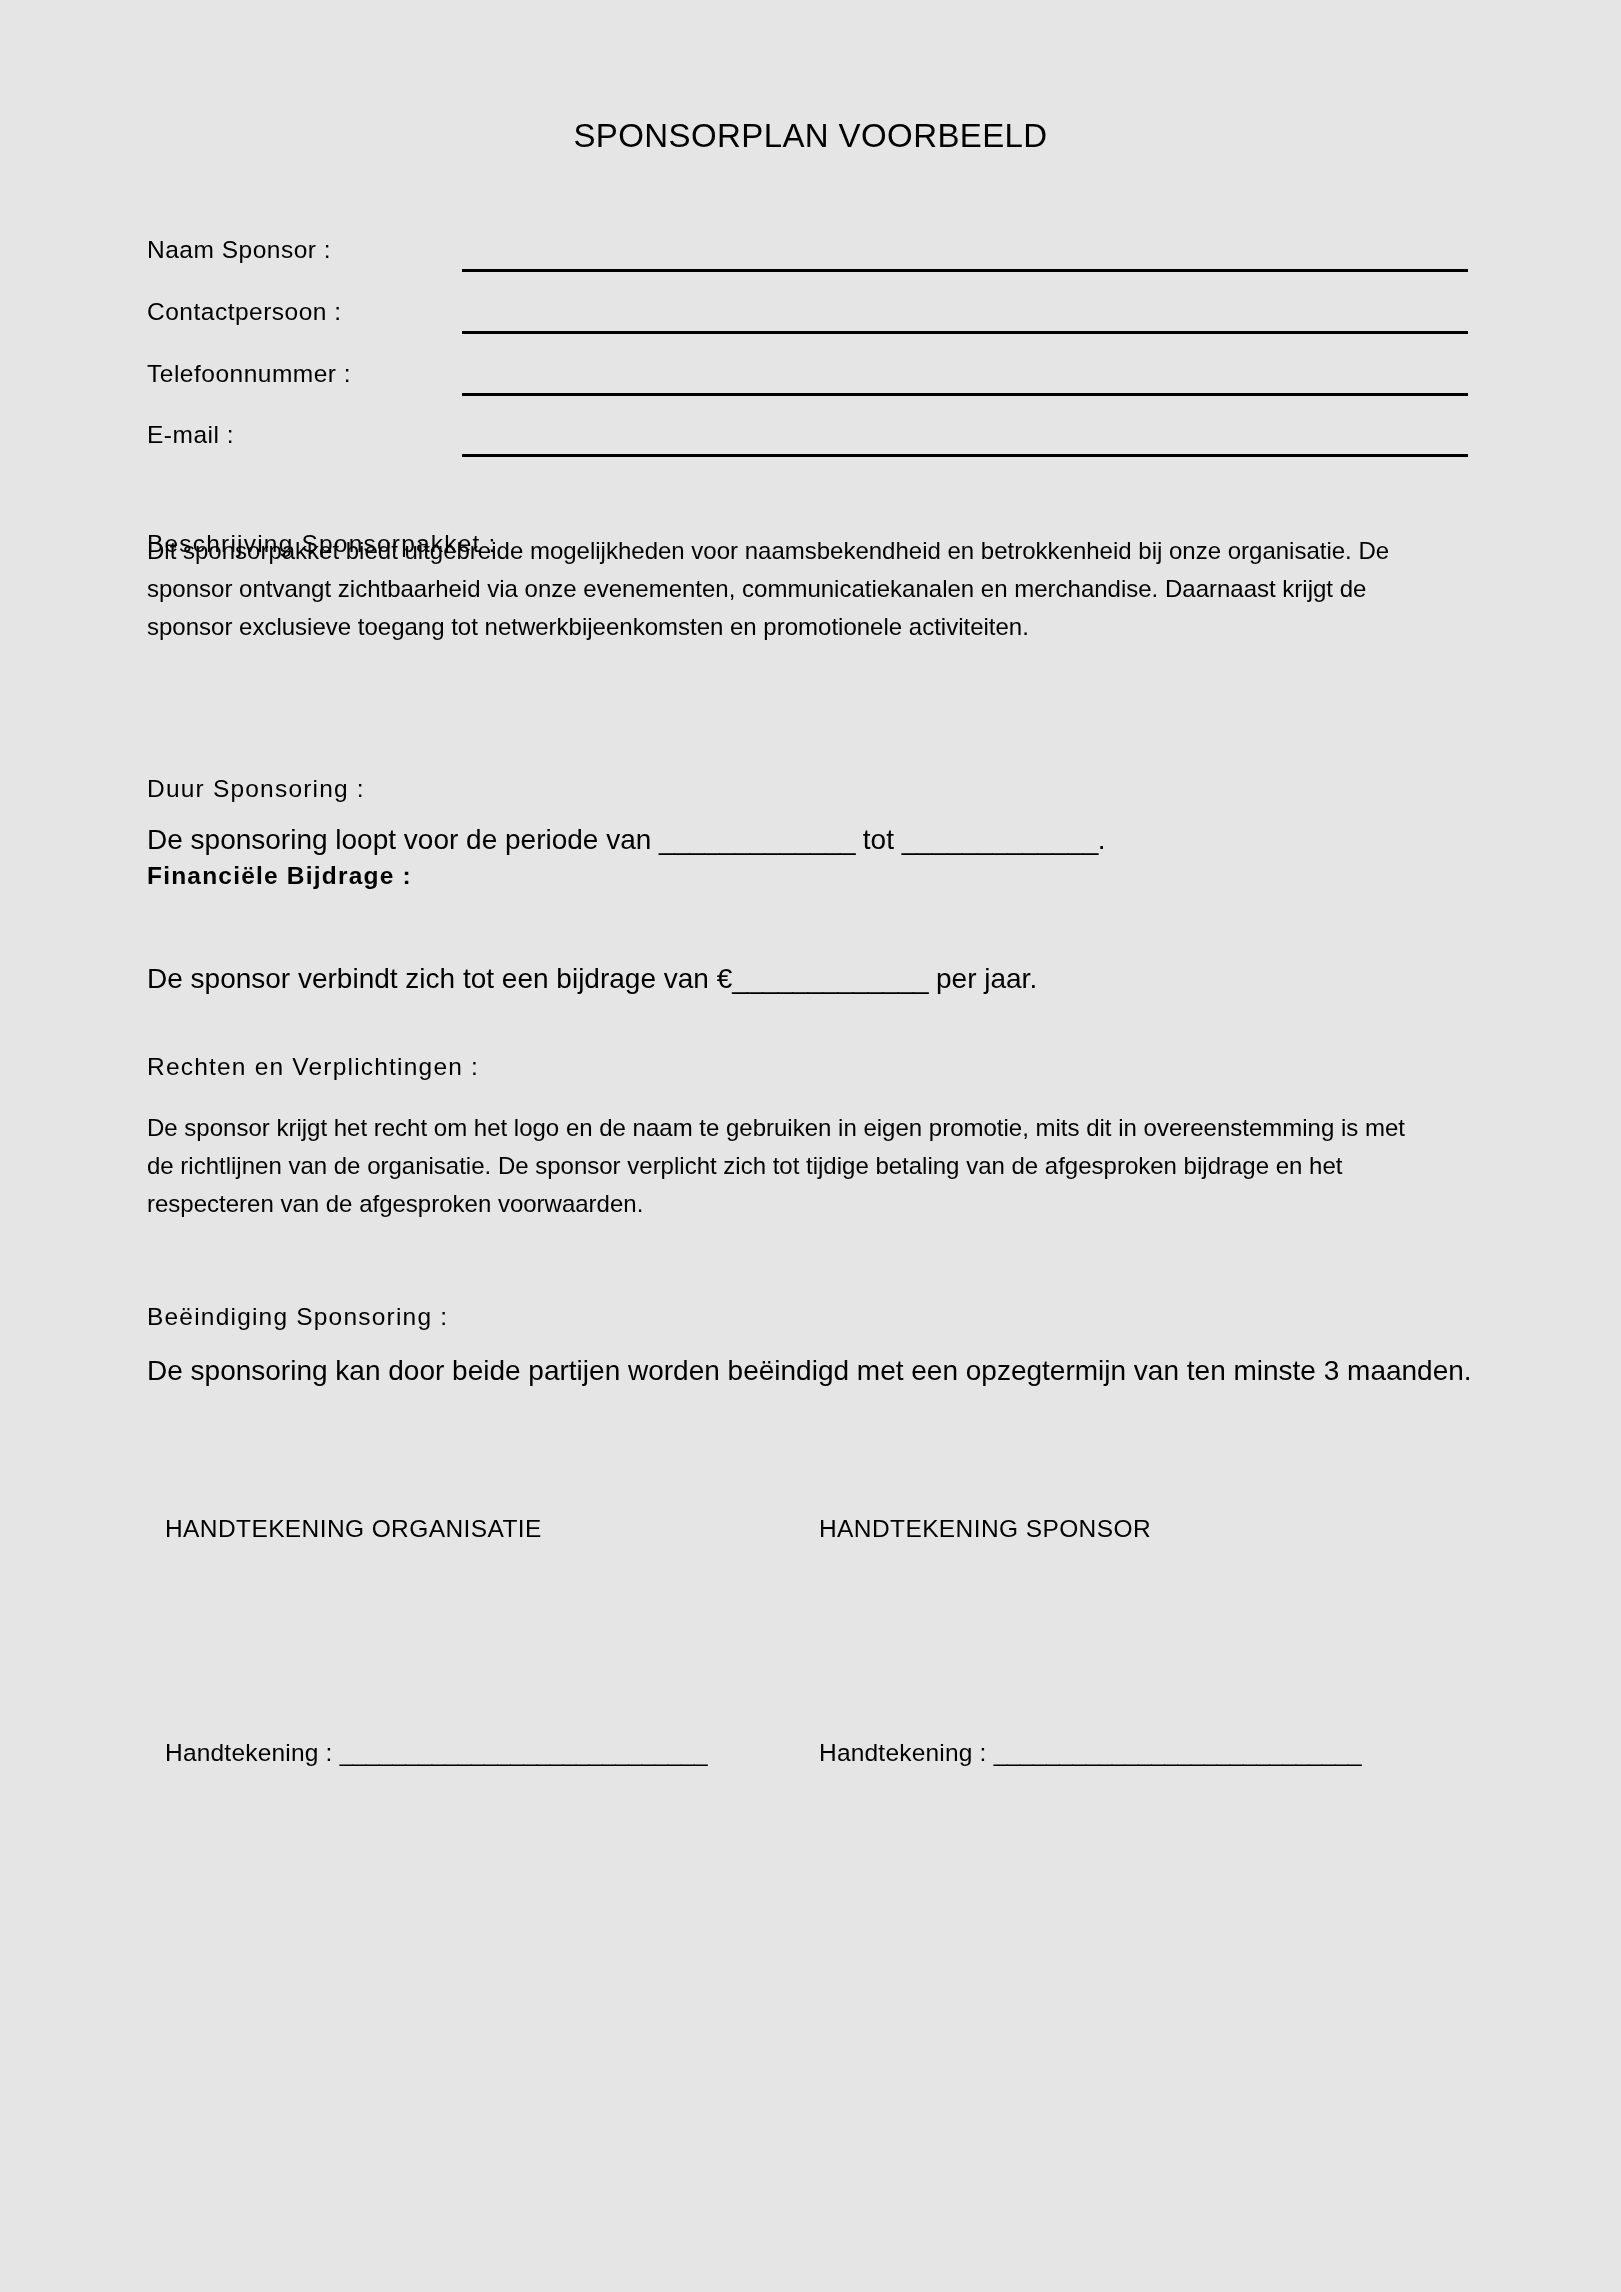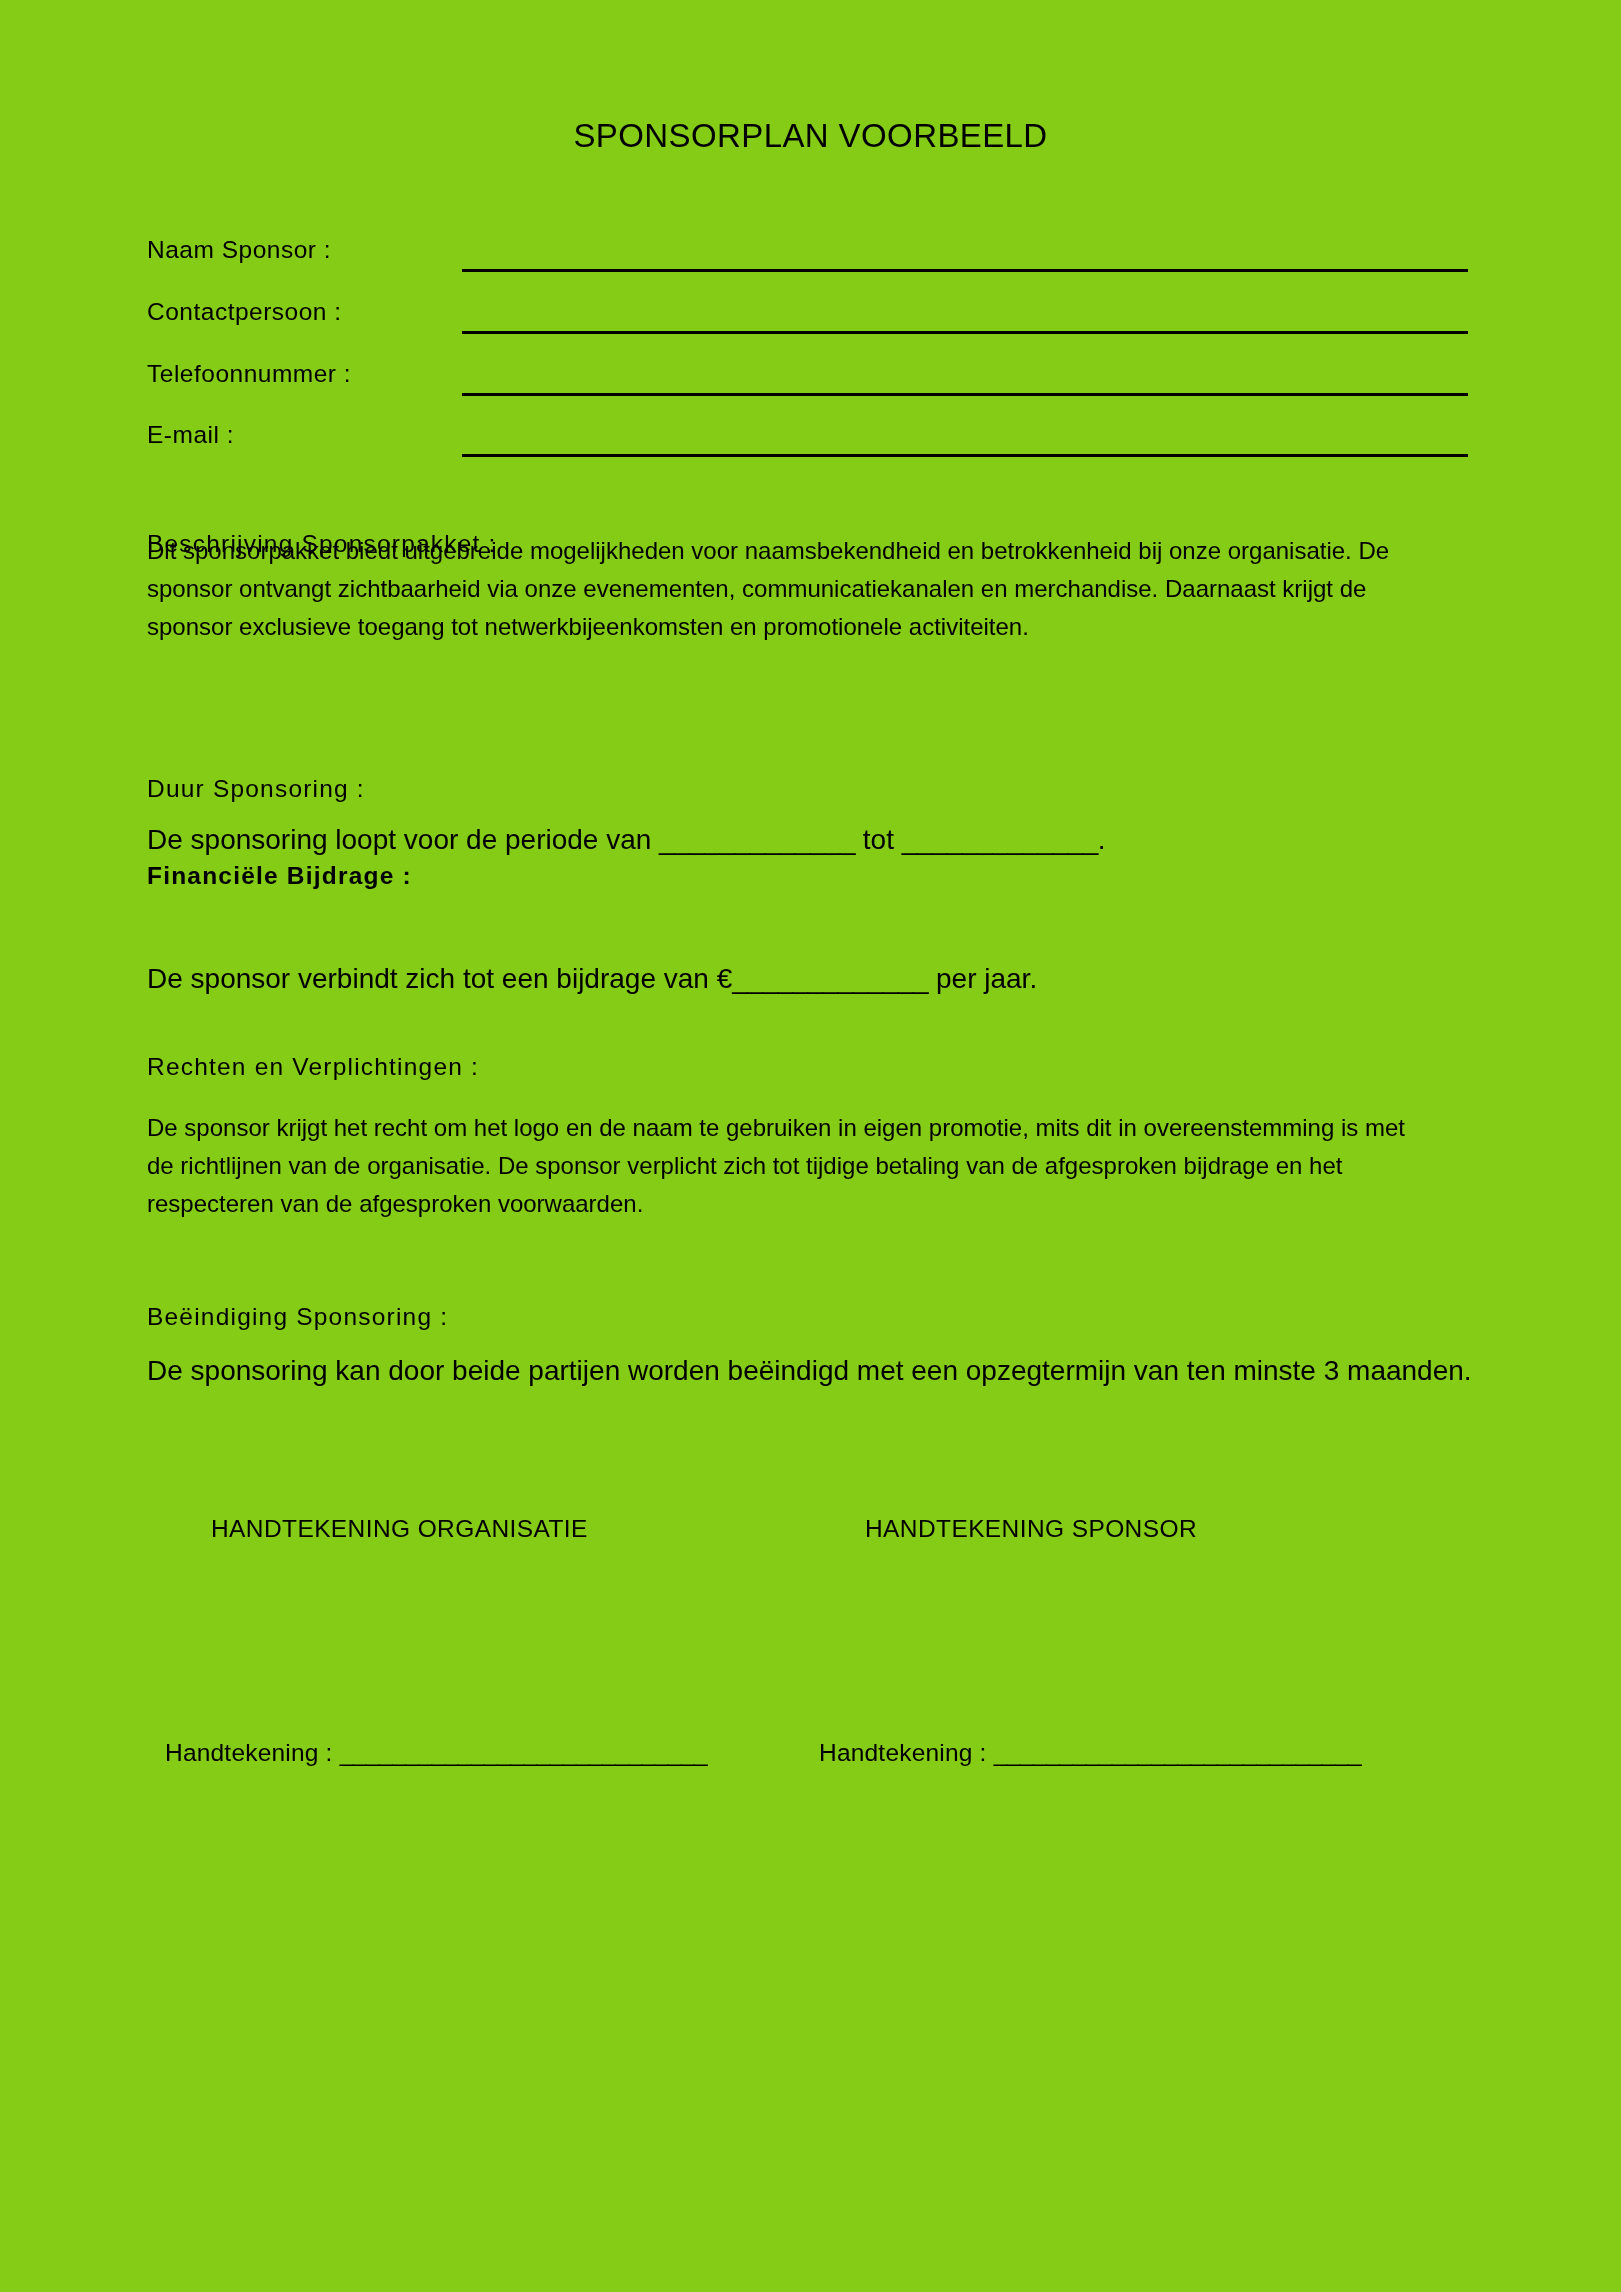--- a/index.html
+++ b/index.html
@@ -14,21 +14,21 @@
     font-family: "Liberation Sans", sans-serif;
     color: #000000;
     overflow: hidden;
   }
 
   .page {
     position: absolute;
     left: 0; top: 0;
     width: 1621px;
     height: 2293px;
-    background: #84cc16;
+    background: #e5e5e5;
   }
 
   
   .doc-title {
     position: absolute;
     left: 0;
     top: 116px;
     width: 1621px;
     text-align: center;
     font-size: 33px;
@@ -93,21 +93,20 @@
     letter-spacing: -0.5px;
   }
 
   
   .sig-heading {
     position: absolute;
     font-size: 24.5px;
     letter-spacing: 0.4px;
     line-height: 29px;
     white-space: nowrap;
-    margin-left: 46px;
   }
   .sig-line {
     position: absolute;
     font-size: 24.5px;
     line-height: 29px;
     white-space: nowrap;
     letter-spacing: 0.2px;
   }
 </style>
 </head>

